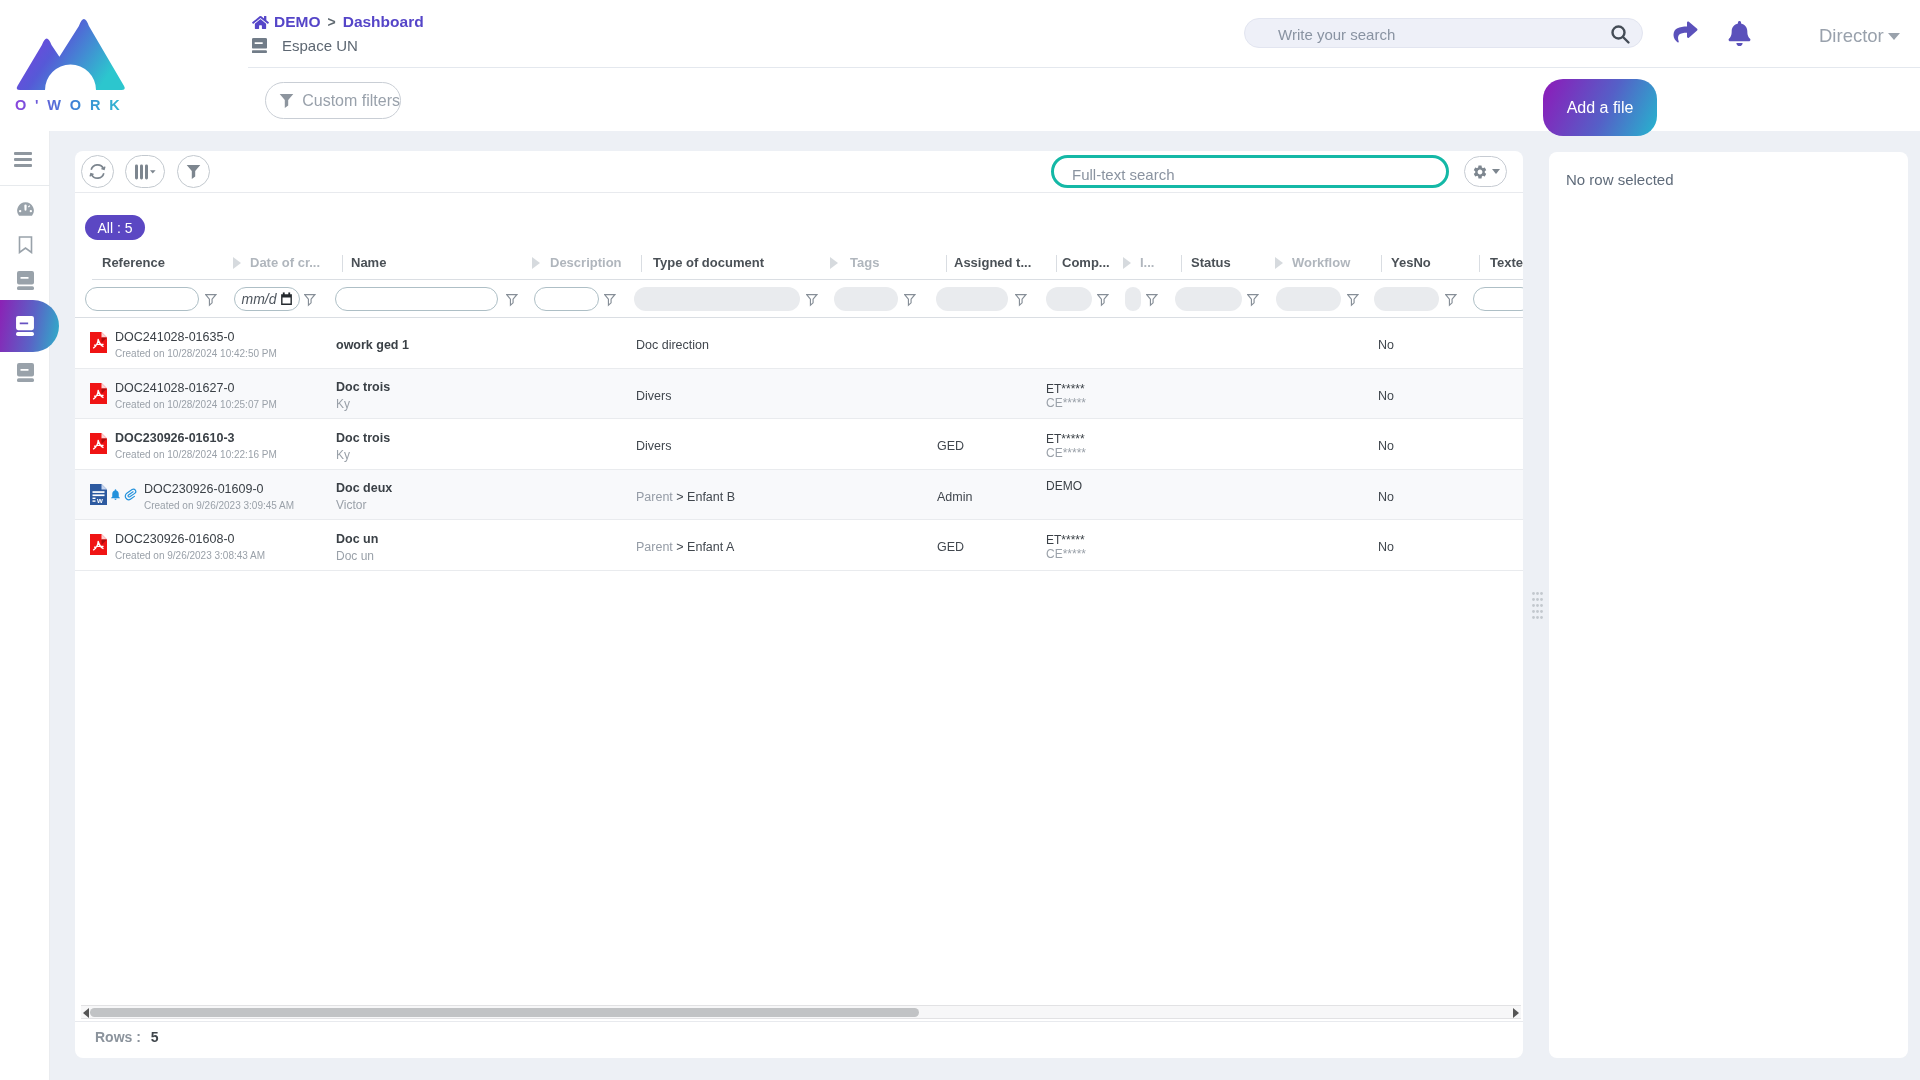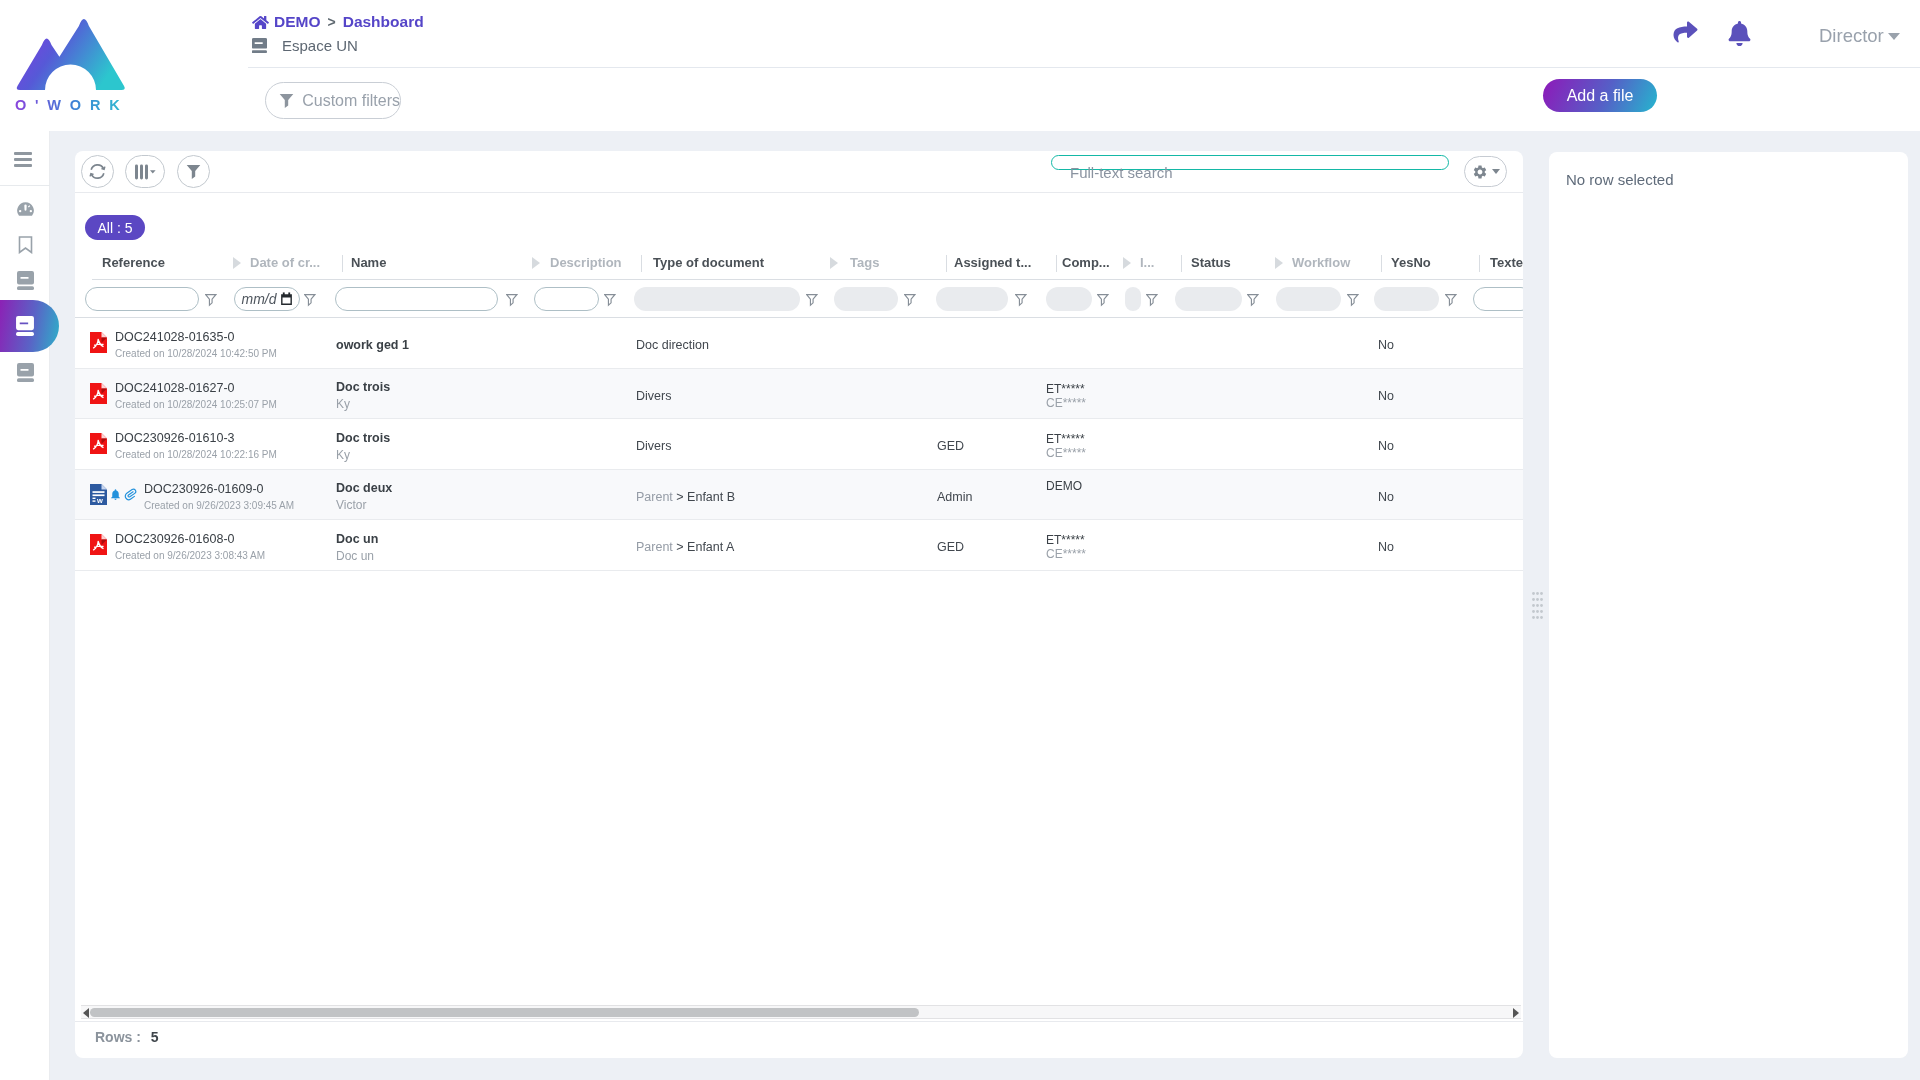--- a/index.html
+++ b/index.html
@@ -20,36 +20,36 @@
 
 #searchbar { position:absolute; left:1244px; top:18px; width:399px; height:30px; background:#eef0f8; border:1px solid #e2e5f0; border-radius:15px; }
 #searchbar .ph { position:absolute; left:33px; top:7px; font-size:15px; color:#8993a2; }
 #searchbar svg { position:absolute; right:11px; top:5px; }
 
 #sharebtn { position:absolute; left:1673px; top:20px; }
 #bellbtn { position:absolute; left:1728px; top:21px; }
 #director { position:absolute; left:1819px; top:25px; color:#99a1ac; font-size:18.5px; }
 #dircaret { position:absolute; left:1888px; top:33px; width:0; height:0; border-left:6px solid transparent; border-right:6px solid transparent; border-top:7px solid #9aa2ac; }
 
-.gbtn { position:absolute; top:79px; height:33px; border-radius:20px; background:linear-gradient(115deg,#8e19b9 0%,#5560c7 55%,#25b6ce 100%); color:#fff; font-size:16px; display:flex; align-items:center; justify-content:center; }
+.gbtn { position:absolute; top:79px; height:57px; border-radius:20px; background:linear-gradient(115deg,#8e19b9 0%,#5560c7 55%,#25b6ce 100%); color:#fff; font-size:16px; display:flex; align-items:center; justify-content:center; }
 #addfile { left:1543px; width:114px; }
 #createtpl { left:1663px; width:210px; background:linear-gradient(115deg,#9213bd 5%,#5763c8 58%,#21b8d0 98%); }
 
 
 #sidebar { position:absolute; left:0; top:131px; width:50px; height:949px; background:#fff; border-right:1px solid #eaecef; }
 #burger { position:absolute; left:14px; top:21px; width:18px; }
 #burger div { height:2.6px; background:#8f979f; border-radius:1px; margin-bottom:3.6px; }
 #sbline { position:absolute; left:0; top:54px; width:50px; height:1px; background:#e7eaed; }
 .sbico { position:absolute; left:0; width:50px; display:flex; justify-content:center; }
 #activeitem { position:absolute; left:0; top:169px; width:59px; height:52px; border-radius:0 26px 26px 0; background:linear-gradient(100deg,#8c21b5 0%,#5a63c6 55%,#2db1c9 100%); display:flex; align-items:center; justify-content:center; padding-right:9px; }
 
 
 #maincard { position:absolute; left:75px; top:151px; width:1448px; height:907px; background:#fff; border-radius:8px; overflow:hidden; }
 .circbtn { position:absolute; top:4px; width:33px; height:33px; border:1px solid #c2c8ce; border-radius:50%; display:flex; align-items:center; justify-content:center; background:#fff; }
-#ftsearch { position:absolute; left:976px; top:4px; width:398px; height:15px; border:1px solid #14b8a6; border-radius:17px; }
+#ftsearch { position:absolute; left:976px; top:4px; width:398px; height:33px; border:3px solid #14b8a6; border-radius:17px; }
 #ftsearch span { position:absolute; left:18px; top:8px; font-size:15px; color:#8a93a0; }
 #gearbtn { position:absolute; left:1389px; top:5px; width:43px; height:31px; border:1px solid #c6cbd2; border-radius:16px; display:flex; align-items:center; justify-content:center; }
 #tbline { position:absolute; left:0; top:41px; width:100%; height:1px; background:#e8eaee; }
 #allpill { position:absolute; left:10px; top:64px; width:60px; height:25px; background:#5b47c3; border-radius:13px; color:#fff; font-size:14px; display:flex; align-items:center; justify-content:center; }
 
 
 #thead { position:absolute; left:17px; top:96px; width:1448px; height:33px; border-bottom:1px solid #dadee3; }
 .th { position:absolute; top:8px; font-size:13px; font-weight:bold; color:#4a5056; white-space:nowrap; }
 .th.gray { color:#b0b6bd; }
 .colsep { position:absolute; top:8px; width:1px; height:17px; background:#d9dde2; }
@@ -126,20 +126,27 @@
         <rect fill="#717c88" x="-0.3" y="12.2" width="15.3" height="3" rx="1.4"></rect>
       </svg>
     <span class="esp">Espace UN</span>
   </div>
   <div id="cfbtn">
     <svg width="15" height="14" viewBox="0 0 15 14">
         <path fill="#8d959e" d="M.7 0 h13.6 L9.2 6 v5.5 L5.8 14 V6 Z"></path>
       </svg>
     Custom filters
   </div>
+  <div id="searchbar">
+    <span class="ph">Write your search</span>
+    <svg width="21" height="21" viewBox="0 0 21 21">
+        <circle cx="8.5" cy="8.5" r="6" fill="none" stroke="#444c56" stroke-width="2.4"></circle>
+        <line x1="13" y1="13" x2="18.5" y2="18.5" stroke="#444c56" stroke-width="2.4" stroke-linecap="round"></line>
+      </svg>
+  </div>
   <div id="sharebtn">
     <svg width="25" height="24" viewBox="0 0 512 512">
         <path fill="#5b51bb" d="M503.7 226.2l-176 151.1c-15.38 13.3-39.69 2.545-39.69-18.16V272.1C132.9 274.3 66.06 312.8 111.4 457.8c5.031 16.09-14.41 28.56-28.06 18.62C39.59 444.6 0 383.8 0 322.3c0-152.2 127.4-184.4 288-186.3V56.02c0-20.67 24.28-31.46 39.69-18.16l176 151.2c11.07 9.52 11.07 27.7-.02 37.14z"></path>
       </svg>
   </div>
   <div id="bellbtn">
     <svg width="23" height="25" viewBox="0 0 448 512">
         <path fill="#5b51bb" d="M224 512c35.32 0 63.97-28.65 63.97-64H160.03c0 35.35 28.65 64 63.97 64zm215.39-149.71c-19.32-20.76-55.47-51.99-55.47-154.29 0-77.7-54.48-139.9-127.94-155.16V32c0-17.67-14.32-32-31.98-32s-31.98 14.33-31.98 32v20.84C118.56 68.1 64.08 130.3 64.08 208c0 102.3-36.15 133.53-55.47 154.29-6 6.45-8.66 14.16-8.61 21.71.11 16.4 12.98 32 32.1 32h383.8c19.12 0 32-15.6 32.1-32 .05-7.55-2.61-15.27-8.61-21.71z"></path>
       </svg>
   </div>
@@ -359,21 +366,21 @@
     <div class="row" style="top:101px">
       <div class="icocell">
           <svg width="17" height="21" viewBox="0 0 17 21">
             <path fill="#f01414" d="M0 0 h11.5 L17 5.5 V21 H0 Z"></path>
             <path fill="#fbd3d3" d="M11.5 0 L17 5.5 H11.5 Z"></path>
             <path fill="#ad0b0b" d="M11.5 5.5 H17 L11.5 11 Z"></path>
             <path fill="none" stroke="#fff" stroke-width="1.4" stroke-linecap="round" d="M8.2 7.5 c.9 3.2 2.5 5.7 4.8 6.9 M8.2 7.5 c-.3 3.4-1.7 6.5-4.6 8.3 M4.6 13.2 c2.7-1 6-1.3 8.4-.8"></path>
           </svg>
         </div>
       <div class="cell refcell">
-          <span class="l1" style="font-weight:normal">DOC230926-01610-3</span>
+          <span class="l1" style="font-weight:bold">DOC230926-01610-3</span>
           <span class="l2">Created on 10/28/2024 10:22:16 PM</span>
         </div>
       <div class="cell namecell">
           <span class="l1">Doc trois</span>
           <span class="l2n">Ky</span>
         </div>
       <div class="cell typecell">
           <span>Divers</span>
         </div>
       <div class="cell asscell">

